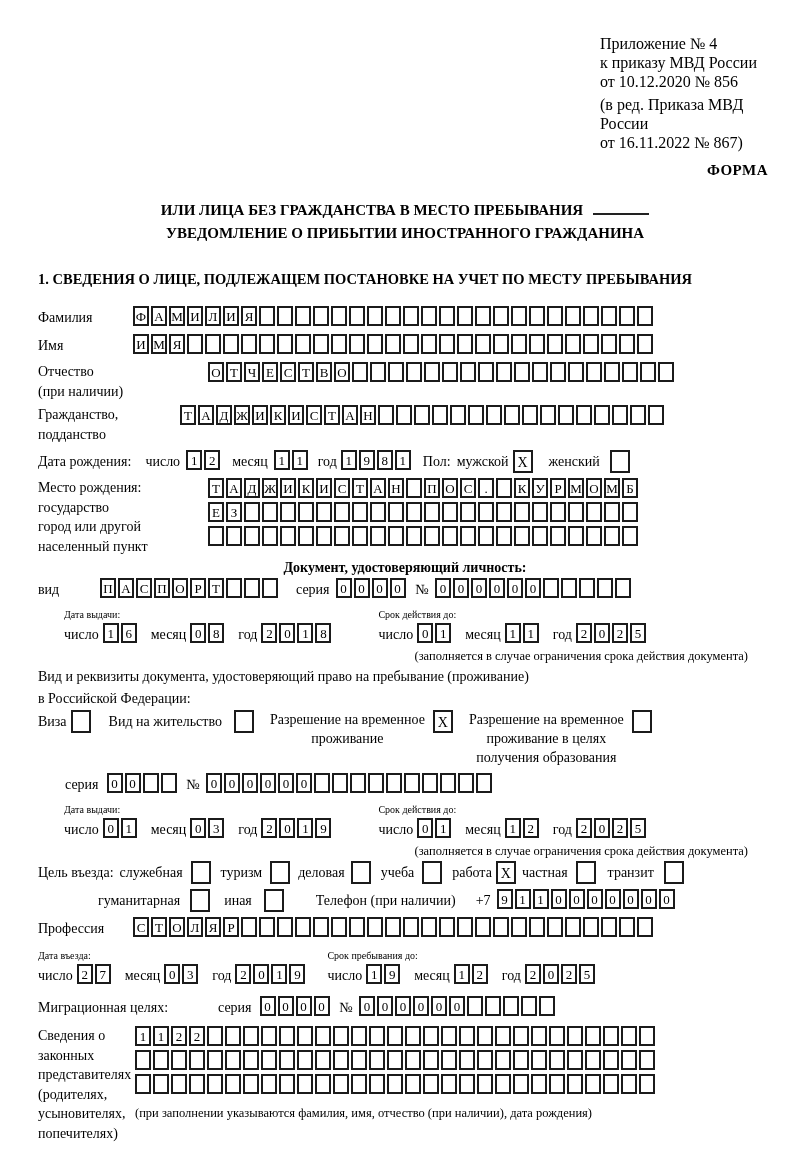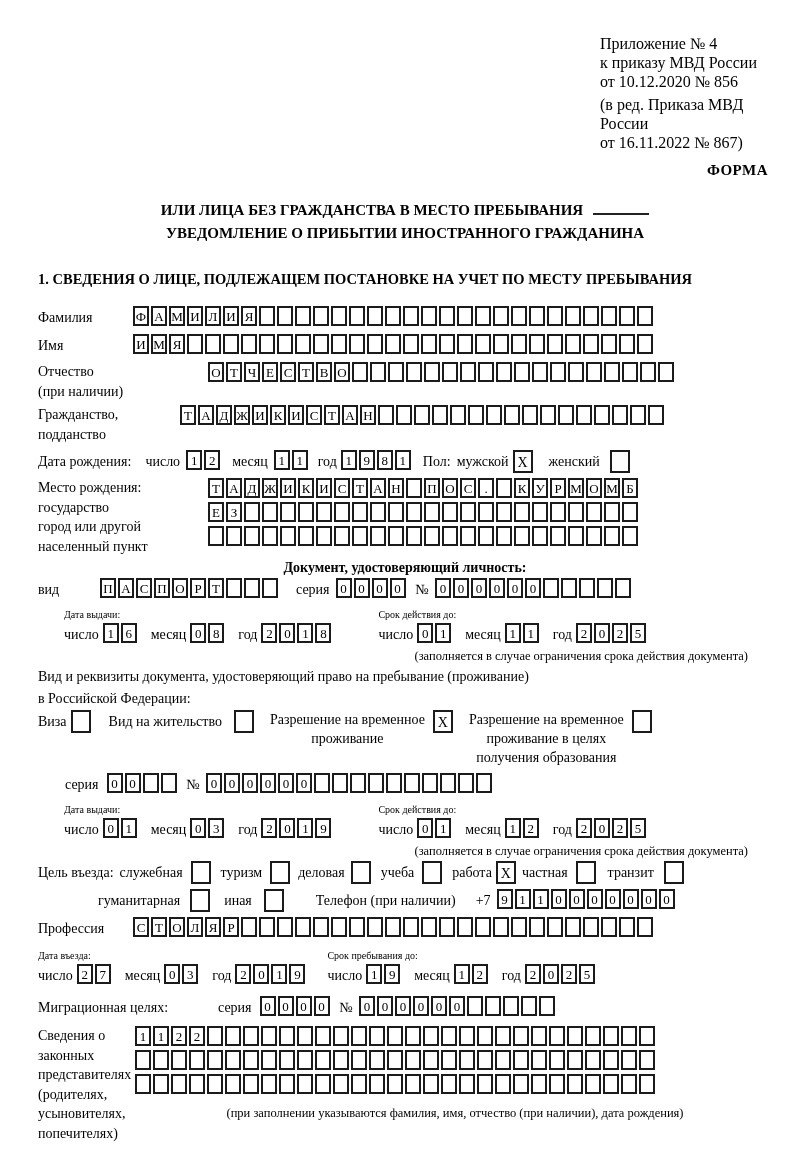--- a/index.html
+++ b/index.html
@@ -24,21 +24,21 @@
   .center-bold{text-align:center;font-weight:bold;font-size:14px;margin:2px 0}
   .dates-row{display:flex;flex-wrap:wrap;margin-bottom:2px}
   .date-hdr{font-size:10px;line-height:17px}
   .date-line{display:flex;align-items:flex-start}
   .date-line .lbl{margin-right:4px;line-height:24px}
   .date-line .cells{margin-right:12px}
   .date-line .cells:last-child{margin-right:0}
   .footnote{width:100%;font-size:12.5px;line-height:15px;margin-top:2px;text-align:right;padding-right:24px}
   .intro{font-size:14px;line-height:22px}
   .optcol{font-size:14px;line-height:19px;text-align:center;flex-shrink:0}
-  .fncenter{font-size:12.5px;margin-top:12px;text-align:center;width:640px}.ml4{margin-left:4px}.ml6{margin-left:6px}.ml8{margin-left:8px}
+  .fncenter{font-size:12.5px;margin-top:12px;width:640px}.ml4{margin-left:4px}.ml6{margin-left:6px}.ml8{margin-left:8px}
   .ml10{margin-left:10px}.ml12{margin-left:12px}.ml14{margin-left:14px}.ml16{margin-left:16px}
   .ml20{margin-left:20px}.ml26{margin-left:26px}.ml30{margin-left:30px}.ml40{margin-left:20px}.ml45{margin-left:45px}.w62{width:62px}.w95{width:95px}.w97{width:97px}
   .w142{width:142px}.w150{width:150px}.w170{width:170px}
   .ind27{padding-left:27px}.ind60{padding-left:60px}
   .mt6{margin-top:6px}.mt8{margin-top:8px}
 </style>
 </head>
 <body>
 
 <div class="page">

